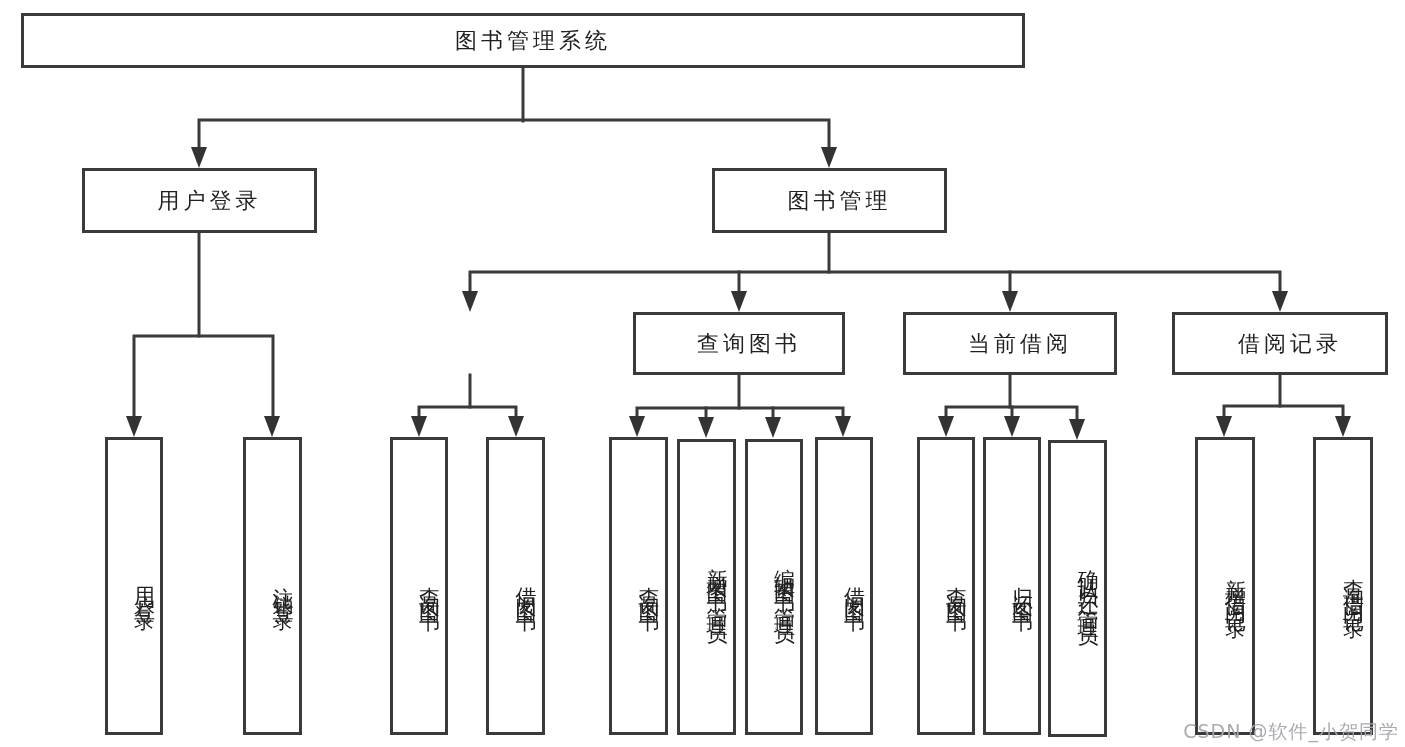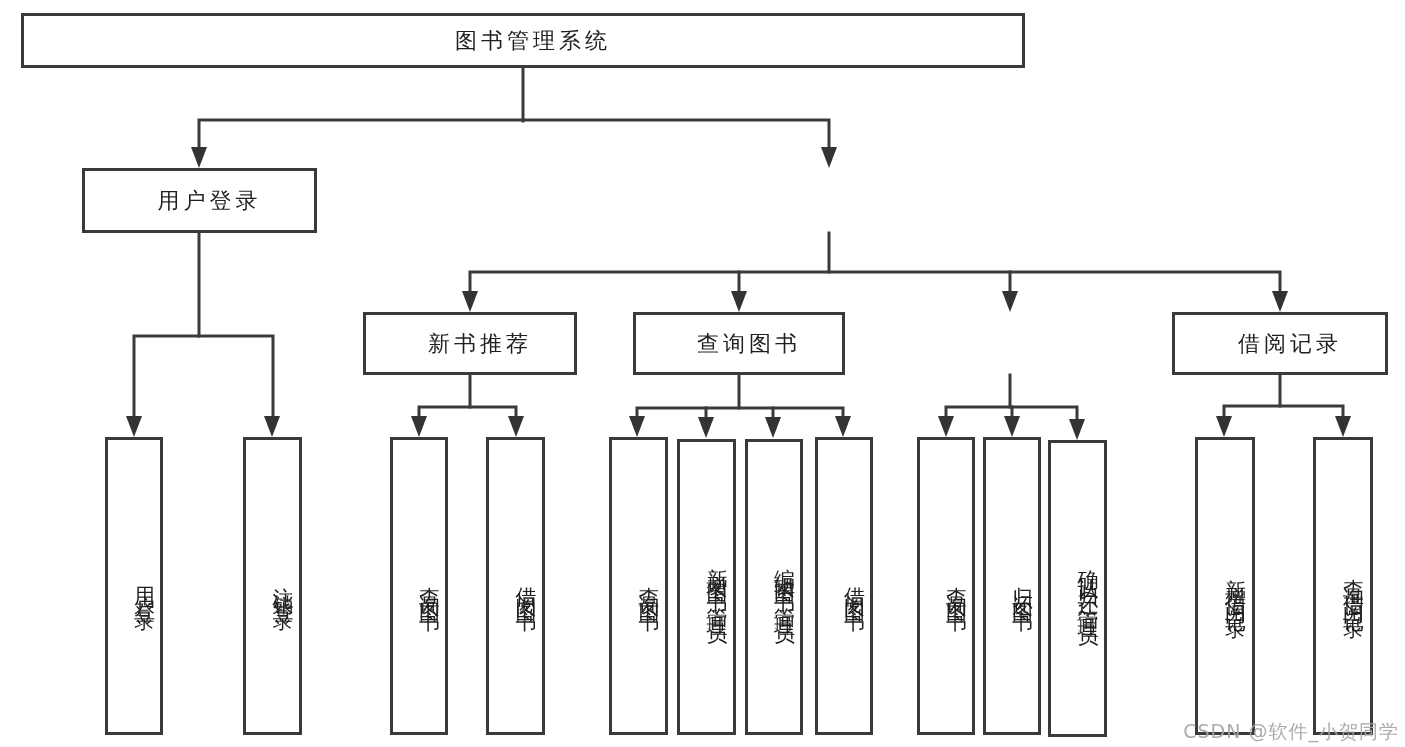--- a/index.html
+++ b/index.html
@@ -122,26 +122,29 @@
     </g>
   </svg>
 
   <div class="node h" style="left:21px;top:13px;width:1004px;height:55px">
     <span>图书管理系统</span>
   </div>
 
   <div class="node h" style="left:82px;top:168px;width:235px;height:65px">
     <span>用户登录</span>
   </div>
+  <div class="node h" style="left:712px;top:168px;width:235px;height:65px">
+    <span>图书管理</span>
+  </div>
 
-  <div class="node h" style="left:363px;top:312px;width:214px;height:63px">
-    <span>新书推荐</span>
-  </div>
   <div class="node h" style="left:633px;top:312px;width:212px;height:63px">
     <span>查询图书</span>
+  </div>
+  <div class="node h" style="left:903px;top:312px;width:214px;height:63px">
+    <span>当前借阅</span>
   </div>
   <div class="node h" style="left:1172px;top:312px;width:216px;height:63px">
     <span>借阅记录</span>
   </div>
 
   <div class="node leaf" style="left:105px;top:437px;width:58px;height:298px">
     <span>用户登录</span>
   </div>
   <div class="node leaf" style="left:243px;top:437px;width:59px;height:298px">
     <span>注销登录</span>

